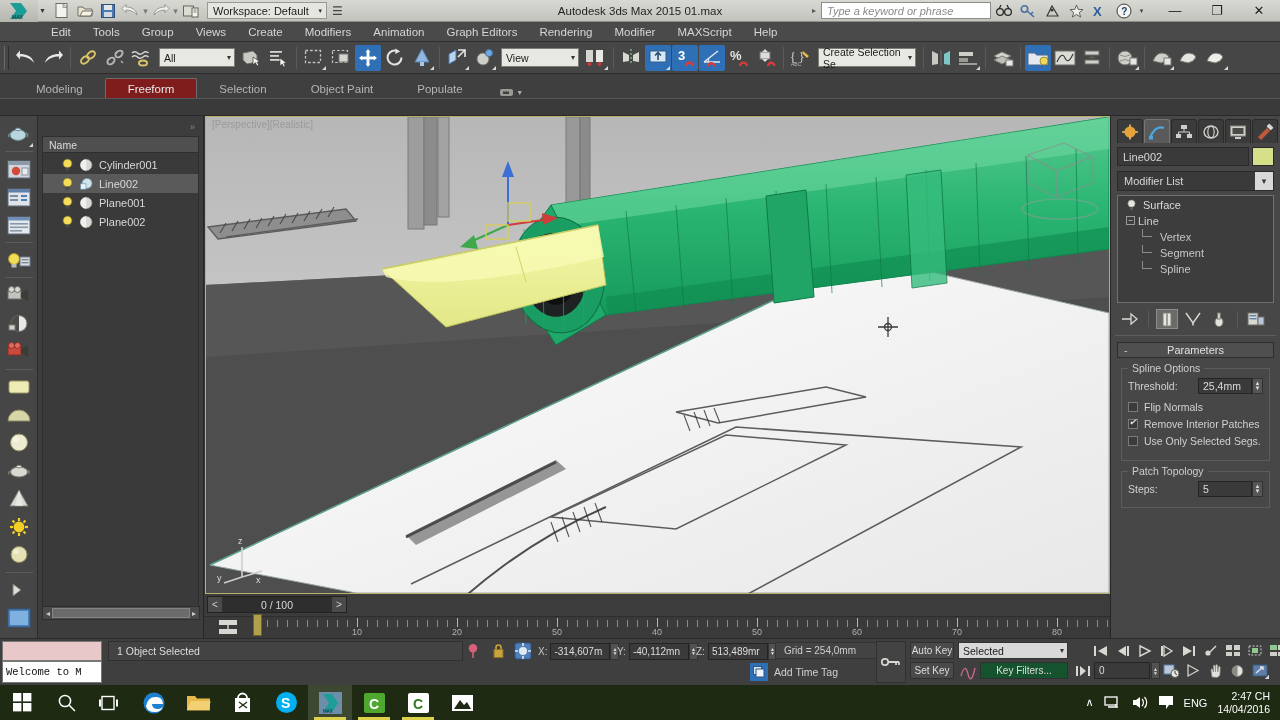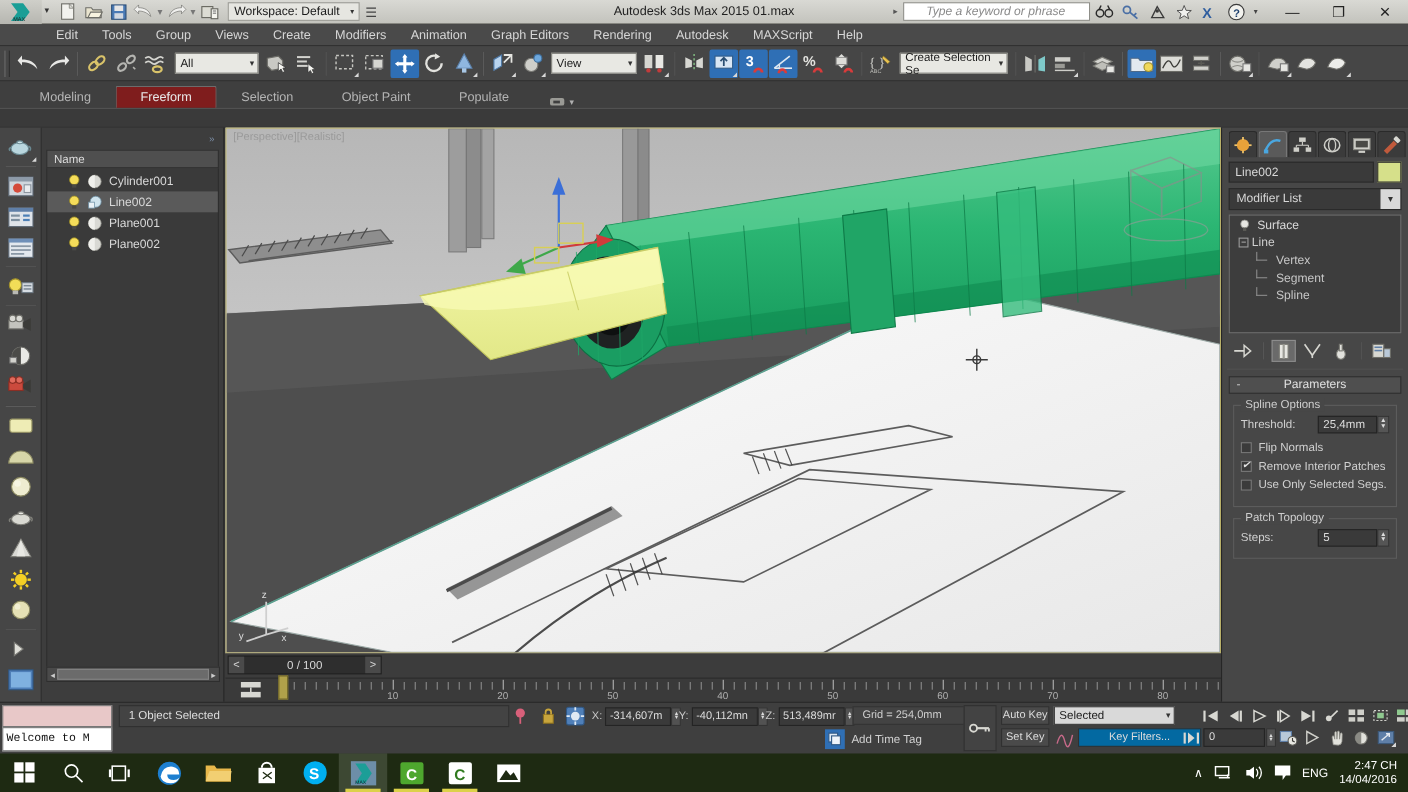--- a/index.html
+++ b/index.html
@@ -40,21 +40,21 @@
   .ws-menu { margin-left:5px; font-size:12px; color:#444; }
   .title-text {
     position: absolute; left: 0; right: 0; text-align: center;
     font-size: 11.5px; color: #1f1f1f; pointer-events: none;
   }
   .search-area { margin-left: auto; display: flex; align-items: center; gap: 2px; padding-right: 2px;}
   .search-caret { font-size: 8px; color: #555; width: 10px; text-align:center;}
   .search-box {
     width: 170px; height: 17px; background: #fff; border: 1px solid #8e8e88;
     font-size: 11px; color: #8a8a8a; font-style: italic;
-    display: flex; align-items: center; padding-left: 20px;
+    display: flex; align-items: center; padding-left: 5px;
   }
   .ticon { width: 22px; height: 19px; display:flex; align-items:center; justify-content:center; }
   .helpdrop { font-size: 7px; color:#444; width: 9px; text-align:center;}
   .wbtns { display: flex; align-items: center; margin-left: 6px;}
   .wbtn { width: 42px; height: 21px; display:flex; align-items:center; justify-content:center; font-size: 13px; color:#222; }
 
   
   .menubar {
     position: absolute; left: 0; top: 22px; width: 1280px; height: 20px;
     background: #4a4a4a;
@@ -260,22 +260,22 @@
     background:#434343; border:1px solid #303030; display:flex;align-items:center;justify-content:center;}
   .autokey { position:absolute; left:910px; top:3px; width:44px; height:17px;
     background:#4a4a4a; border:1px solid #303030; font-size:10px;color:#ddd;
     display:flex;align-items:center;justify-content:center;}
   .setkey { position:absolute; left:910px; top:23px; width:44px; height:17px;
     background:#4a4a4a; border:1px solid #303030; font-size:10px;color:#ddd;
     display:flex;align-items:center;justify-content:center;}
   .filtersel { position:absolute; left:958px; top:3px; width:110px; height:17px;
     background:#d9d9d9; border:1px solid #333; font-size:10.5px;color:#1a1a1a;
     display:flex;align-items:center;justify-content:space-between;padding-left:4px;}
-  .keyfilters { position:absolute; left:980px; top:23px; width:112px; height:17px;
-    background:#0369a1; border:1px solid #303030; font-size:10px;color:#ddd;
+  .keyfilters { position:absolute; left:980px; top:23px; width:88px; height:17px;
+    background:#14532d; border:1px solid #303030; font-size:10px;color:#ddd;
     display:flex;align-items:center;justify-content:center;}
   .kfv { position:absolute; left:958px; top:23px; width:20px;height:17px;display:flex;align-items:center;justify-content:center;}
   .playrow { position:absolute; left:1090px; top:2px; display:flex; gap:1px;}
   .playrow2 { position:absolute; left:1072px; top:22px; display:flex; gap:1px; align-items:center;}
   .pb { width:21px;height:19px;display:flex;align-items:center;justify-content:center;}
   .framein { width:56px;height:17px;background:#3a3a3a;border:1px solid #242424;
     font-size:10px;color:#ddd;display:flex;align-items:center;padding-left:4px;}
 
   
   .taskbar { position:absolute; left:0; top:685px; width:1280px; height:35px;
@@ -400,21 +400,21 @@
   <div class="menubar">
     <div class="menu-item">Edit</div>
     <div class="menu-item">Tools</div>
     <div class="menu-item">Group</div>
     <div class="menu-item">Views</div>
     <div class="menu-item">Create</div>
     <div class="menu-item">Modifiers</div>
     <div class="menu-item">Animation</div>
     <div class="menu-item">Graph Editors</div>
     <div class="menu-item">Rendering</div>
-    <div class="menu-item">Autodesk</div>
+    <div class="menu-item">Modifier</div>
     <div class="menu-item">MAXScript</div>
     <div class="menu-item">Help</div>
   </div>
 
   <div class="toolbar">
     <div class="grip"></div>
     <div class="tb">
       <svg width="20" height="15">
           <path d="M18 13 C16.5 6 10 4 4 4 L4 0.5 L0 5 L4 9.5 L4 6.5 C9 6.5 14.5 8 18 13 Z" fill="#e8e8e6"></path>
         </svg>

